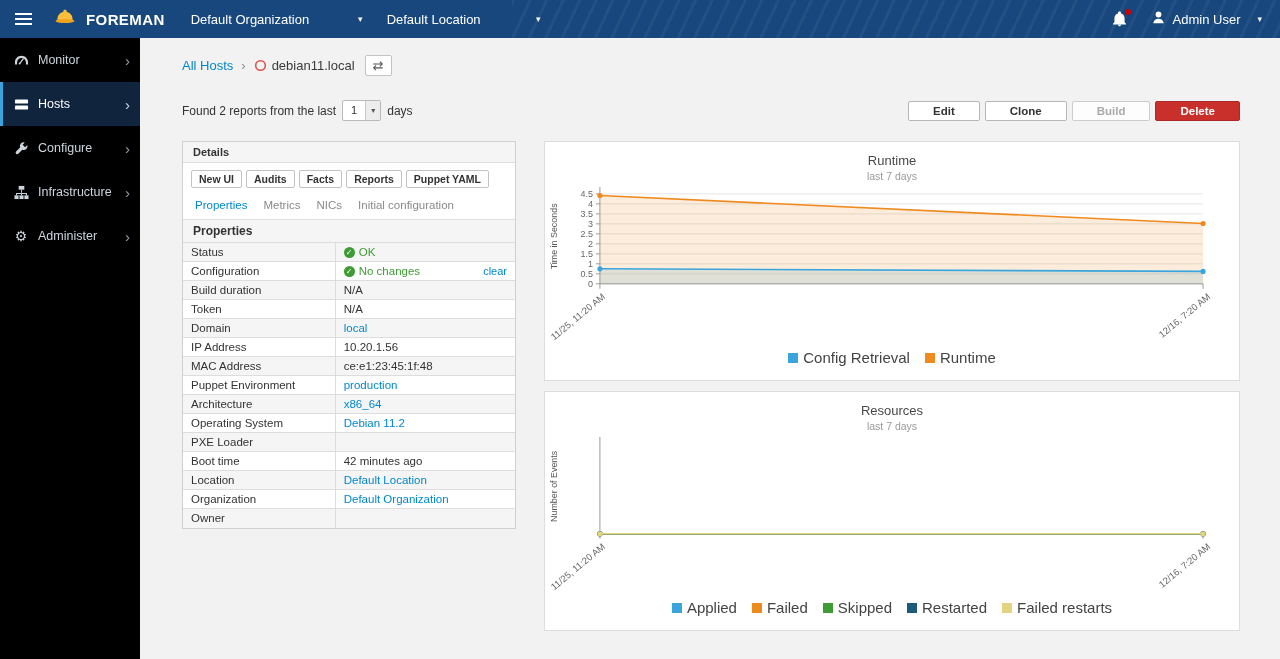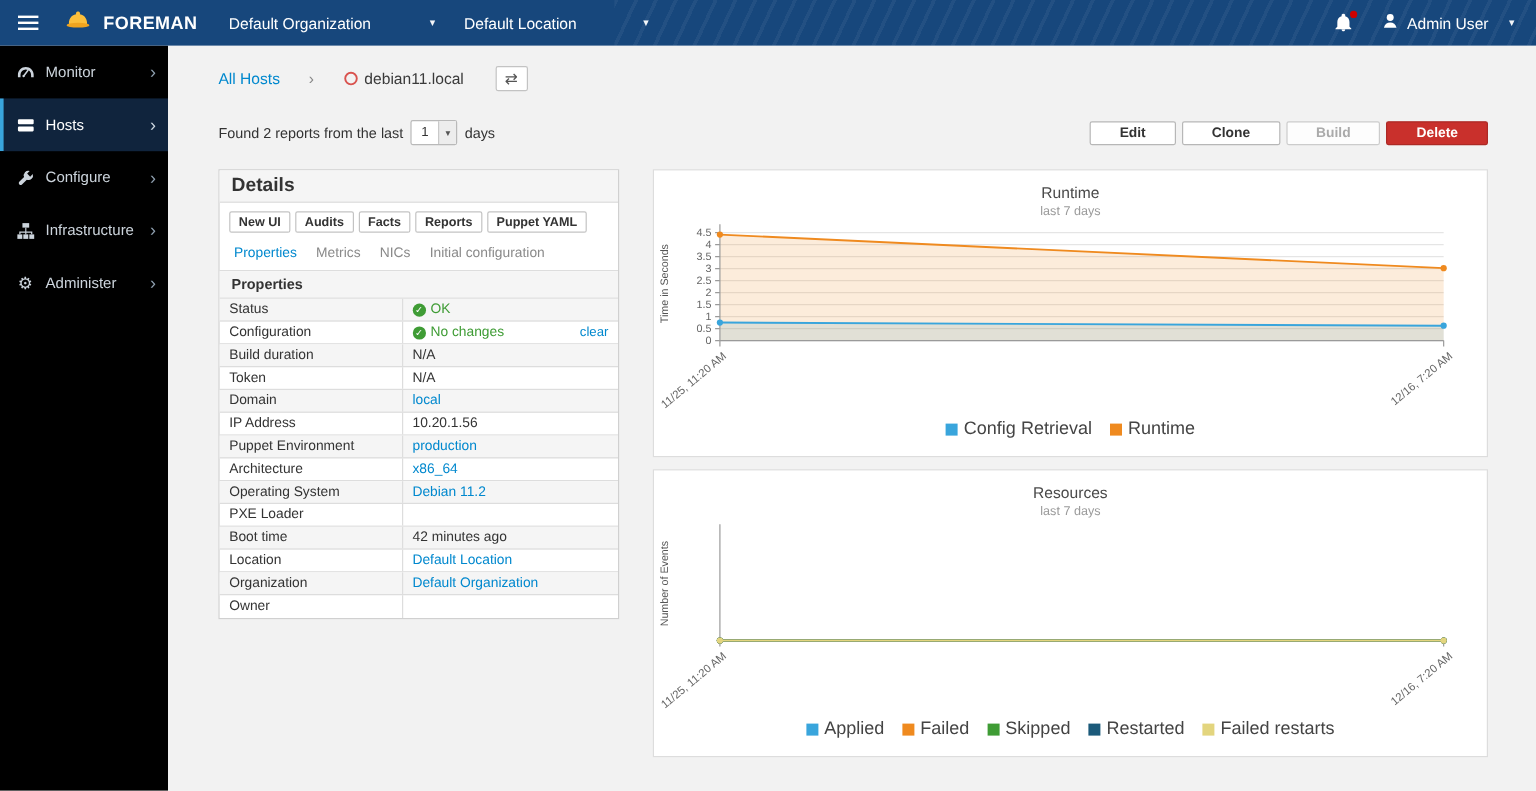--- a/index.html
+++ b/index.html
@@ -31,42 +31,42 @@
   .side-item .icon { width:16px; height:16px; margin-right:9px; display:flex; align-items:center; justify-content:center; font-size:14px; }
   .side-item .icon svg { width:15px; height:15px; }
   .side-item .icon svg path, .side-item .icon svg rect { fill:currentColor; }
   .side-item .chev { margin-left:auto; color:#8fa0b0; font-size:15px; line-height:1; }
   .side-item.active { background:#10243d; color:#fff; box-shadow:inset 3px 0 0 #39a5dc; }
   .side-item.active .chev { color:#cfd9e2; }
 
   main { flex:1; background:#f2f2f2; padding:17px 40px 0 42px; overflow:hidden; }
 
   
-  .breadcrumb { display:flex; align-items:center; gap:24px; font-size:13px; margin-bottom:24px; }
+  .breadcrumb { display:flex; align-items:center; gap:8px; font-size:13px; margin-bottom:24px; }
   .bc-link { color:#0088ce; text-decoration:none; cursor:pointer; }
   .bc-sep { color:#888; font-size:13px; }
   .bc-host { color:#3a3a3a; display:flex; align-items:center; gap:5px; }
   .switch-btn { width:27px; height:21px; border:1px solid #c3c3c3; background:#fff; border-radius:2px; color:#555; font-size:13px; line-height:1; cursor:pointer; display:flex; align-items:center; justify-content:center; margin-left:2px; }
 
   
   .reports-row { display:flex; align-items:center; margin-bottom:20px; font-size:12px; color:#333; }
   .mini-select { display:inline-flex; align-items:stretch; margin:0 6px; border:1px solid #b9b9b9; border-radius:2px; background:#fff; height:21px; cursor:pointer; }
   .mini-select .val { padding:0 8px; line-height:19px; font-size:11px; color:#333; }
   .mini-select .car { width:15px; background:#ededed; border-left:1px solid #c9c9c9; display:flex; align-items:center; justify-content:center; font-size:8px; color:#555; }
   .action-group { margin-left:auto; display:flex; gap:5px; }
   .btn { font-family:inherit; font-size:11.5px; font-weight:600; padding:3px 24px; border:1px solid #b7b7b7; background:#fff; color:#333; border-radius:2px; cursor:pointer; }
   .btn.disabled { color:#aaa; border-color:#ccc; background:#fdfdfd; cursor:default; }
   .btn.danger { background:#c9302c; border-color:#ac2925; color:#fff; }
 
   
   .columns { display:flex; gap:28px; align-items:flex-start; }
 
   
   .details-card { width:334px; flex:none; background:#fff; border:1px solid #d0d0d0; }
-  .card-header { background:#f5f5f5; border-bottom:1px solid #ddd; padding:4px 10px; font-weight:bold; font-size:16px; color:#333; }
+  .card-header { background:#f5f5f5; border-bottom:1px solid #ddd; padding:4px 10px; font-weight:bold; font-size:11px; color:#333; }
   .detail-btns { display:flex; gap:4px; padding:7px 8px 6px; }
   .dbtn { font-family:inherit; border:1px solid #c3c3c3; background:#fff; padding:2px 7px; font-size:10.5px; font-weight:600; color:#333; border-radius:2px; cursor:pointer; white-space:nowrap; }
   .detail-tabs { display:flex; gap:16px; padding:5px 12px 8px; border-bottom:1px solid #ddd; font-size:11.5px; }
   .dtab { color:#8a8a8a; cursor:pointer; }
   .dtab.active { color:#0088ce; }
   .props-header { background:#f5f5f5; border-bottom:1px solid #ddd; padding:4px 10px; font-weight:bold; font-size:12px; color:#333; }
   .prop-row { display:flex; border-bottom:1px solid #ddd; font-size:11.5px; align-items:stretch; min-height:19px; }
   .prop-row:last-child { border-bottom:none; }
   .prop-row:nth-child(odd) { background:#f5f5f5; }
   .prop-label { width:46%; padding:2.5px 8px; border-right:1px solid #ddd; color:#333; }
@@ -271,20 +271,26 @@
             <div class="prop-row">
               <span class="prop-label">Domain</span>
               <span class="prop-value">
                 <a class="link">local</a>
               </span>
             </div>
             <div class="prop-row">
               <span class="prop-label">IP Address</span>
               <span class="prop-value">
                 <span>10.20.1.56</span>
+              </span>
+            </div>
+            <div class="prop-row">
+              <span class="prop-label">MAC Address</span>
+              <span class="prop-value">
+                <span>ce:e1:23:45:1f:48</span>
               </span>
             </div>
             <div class="prop-row">
               <span class="prop-label">Puppet Environment</span>
               <span class="prop-value">
                 <a class="link">production</a>
               </span>
             </div>
             <div class="prop-row">
               <span class="prop-label">Architecture</span>

